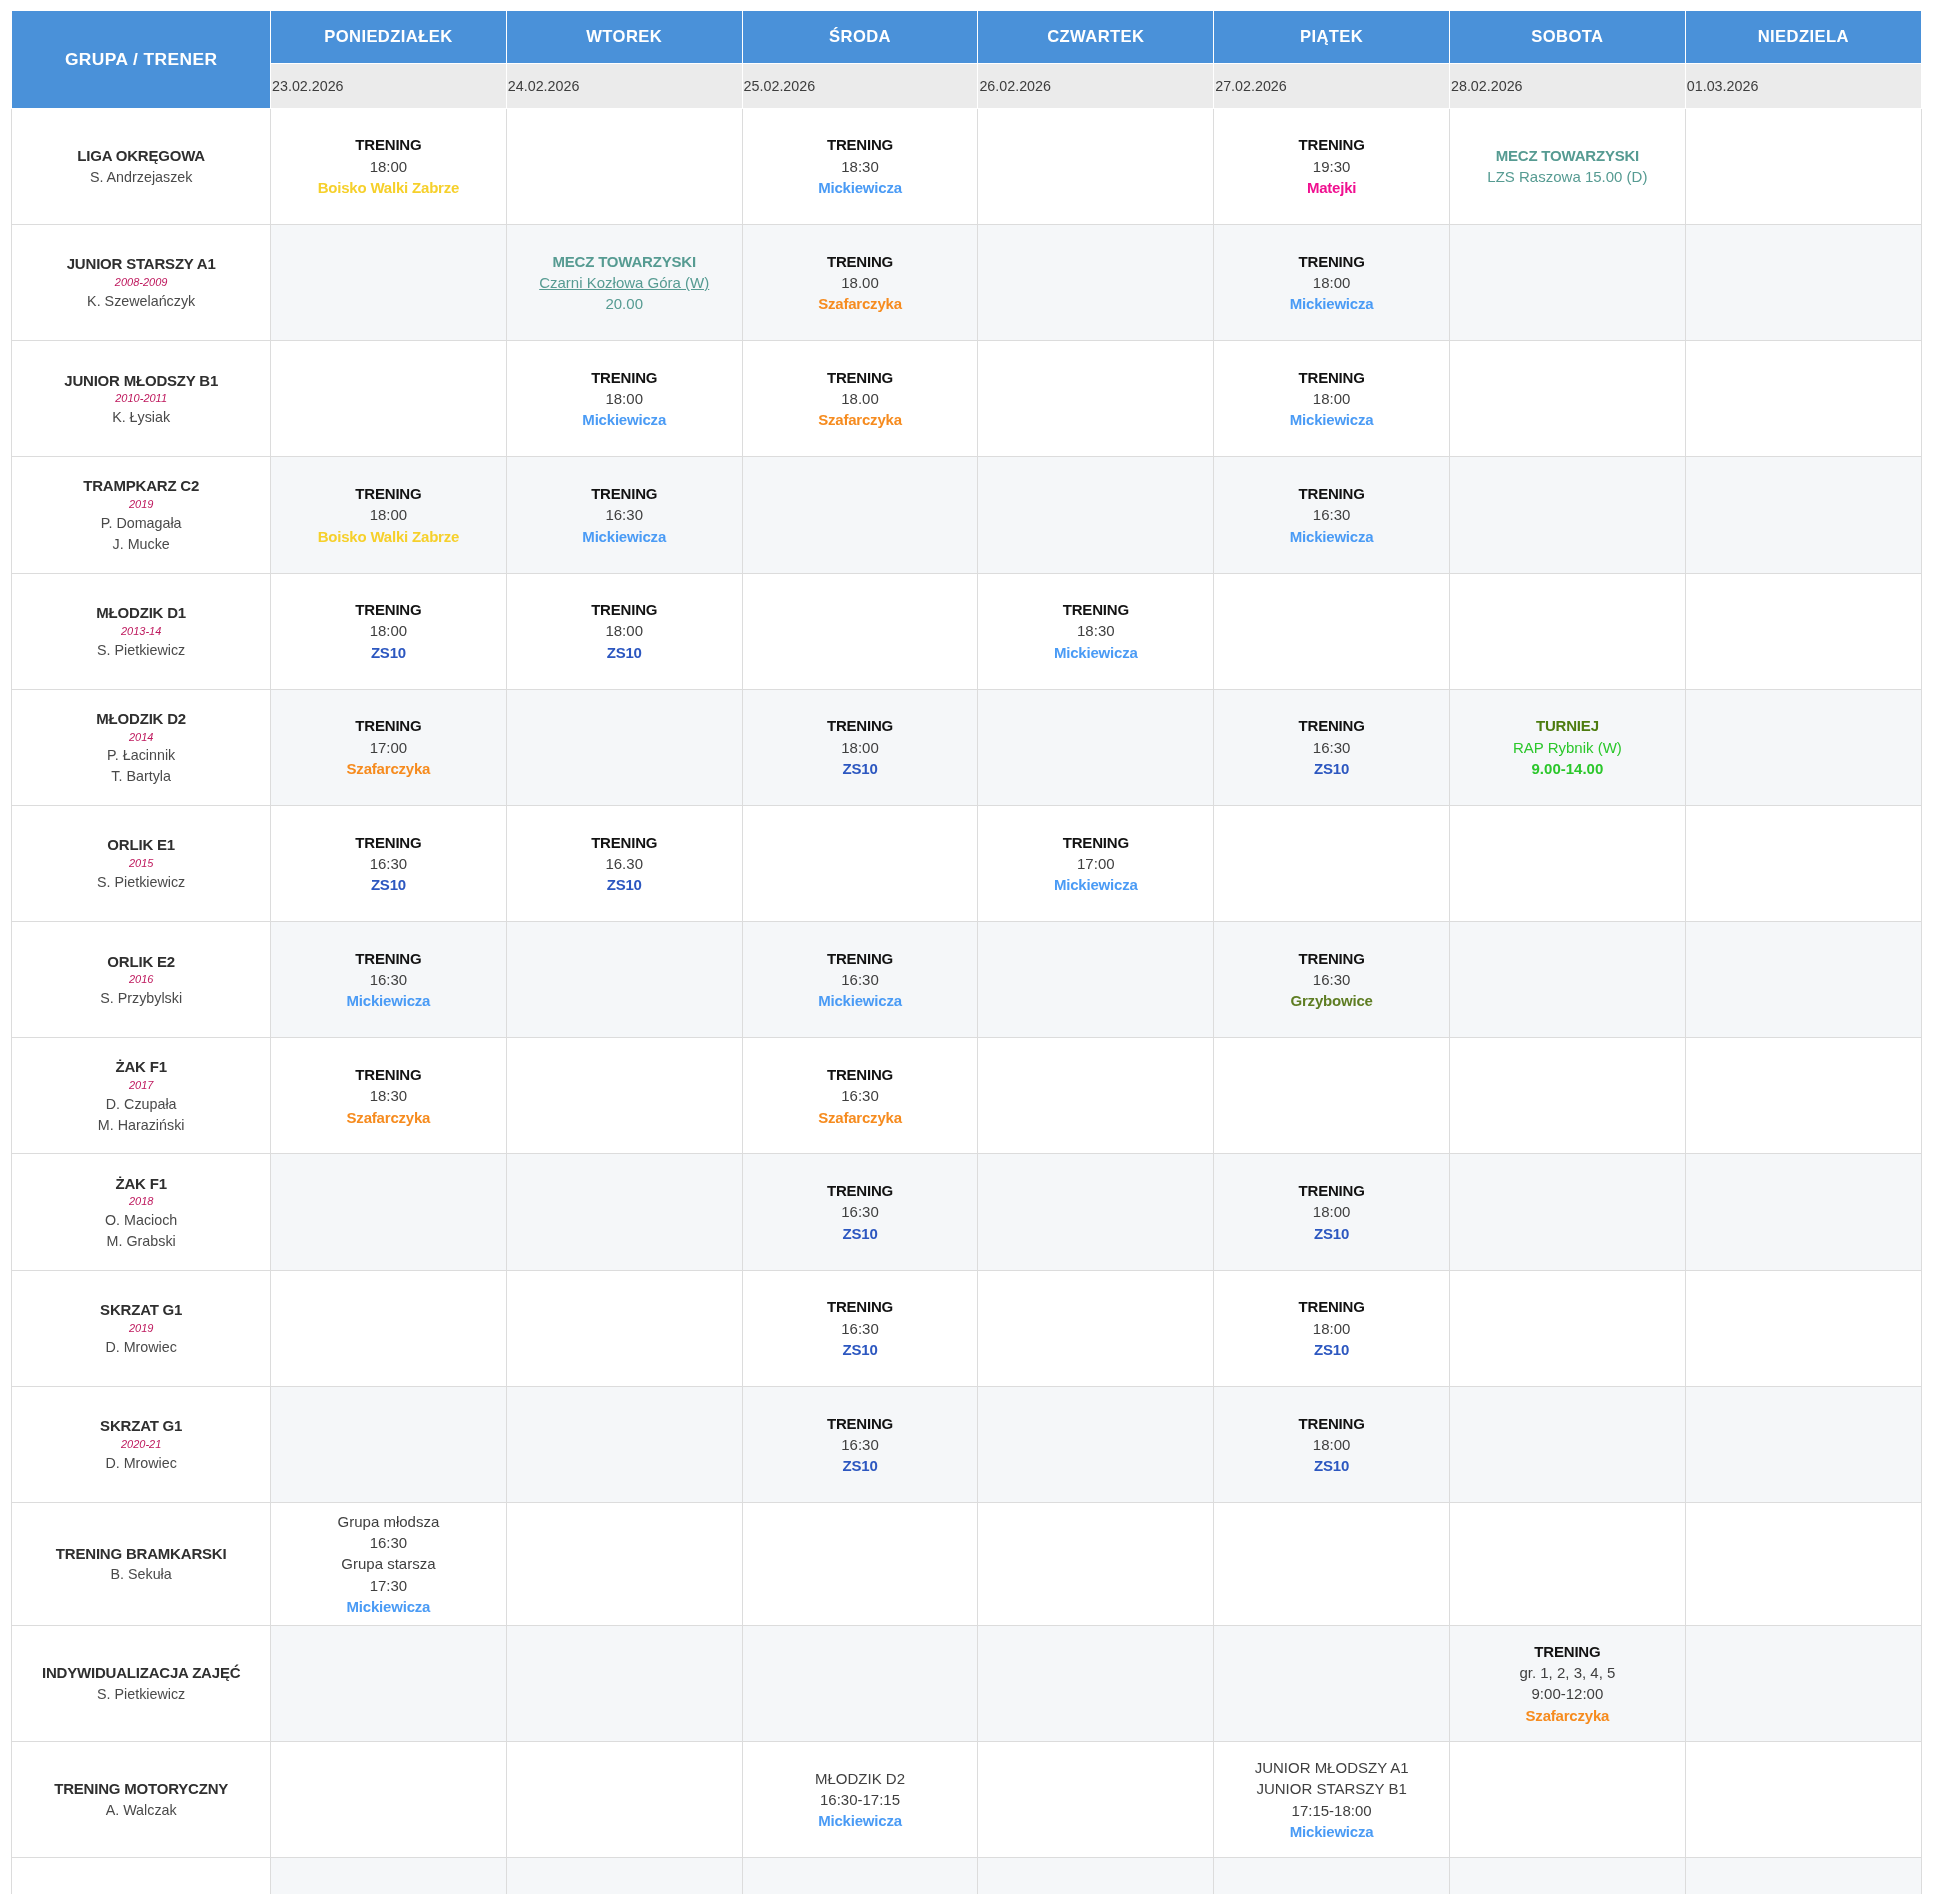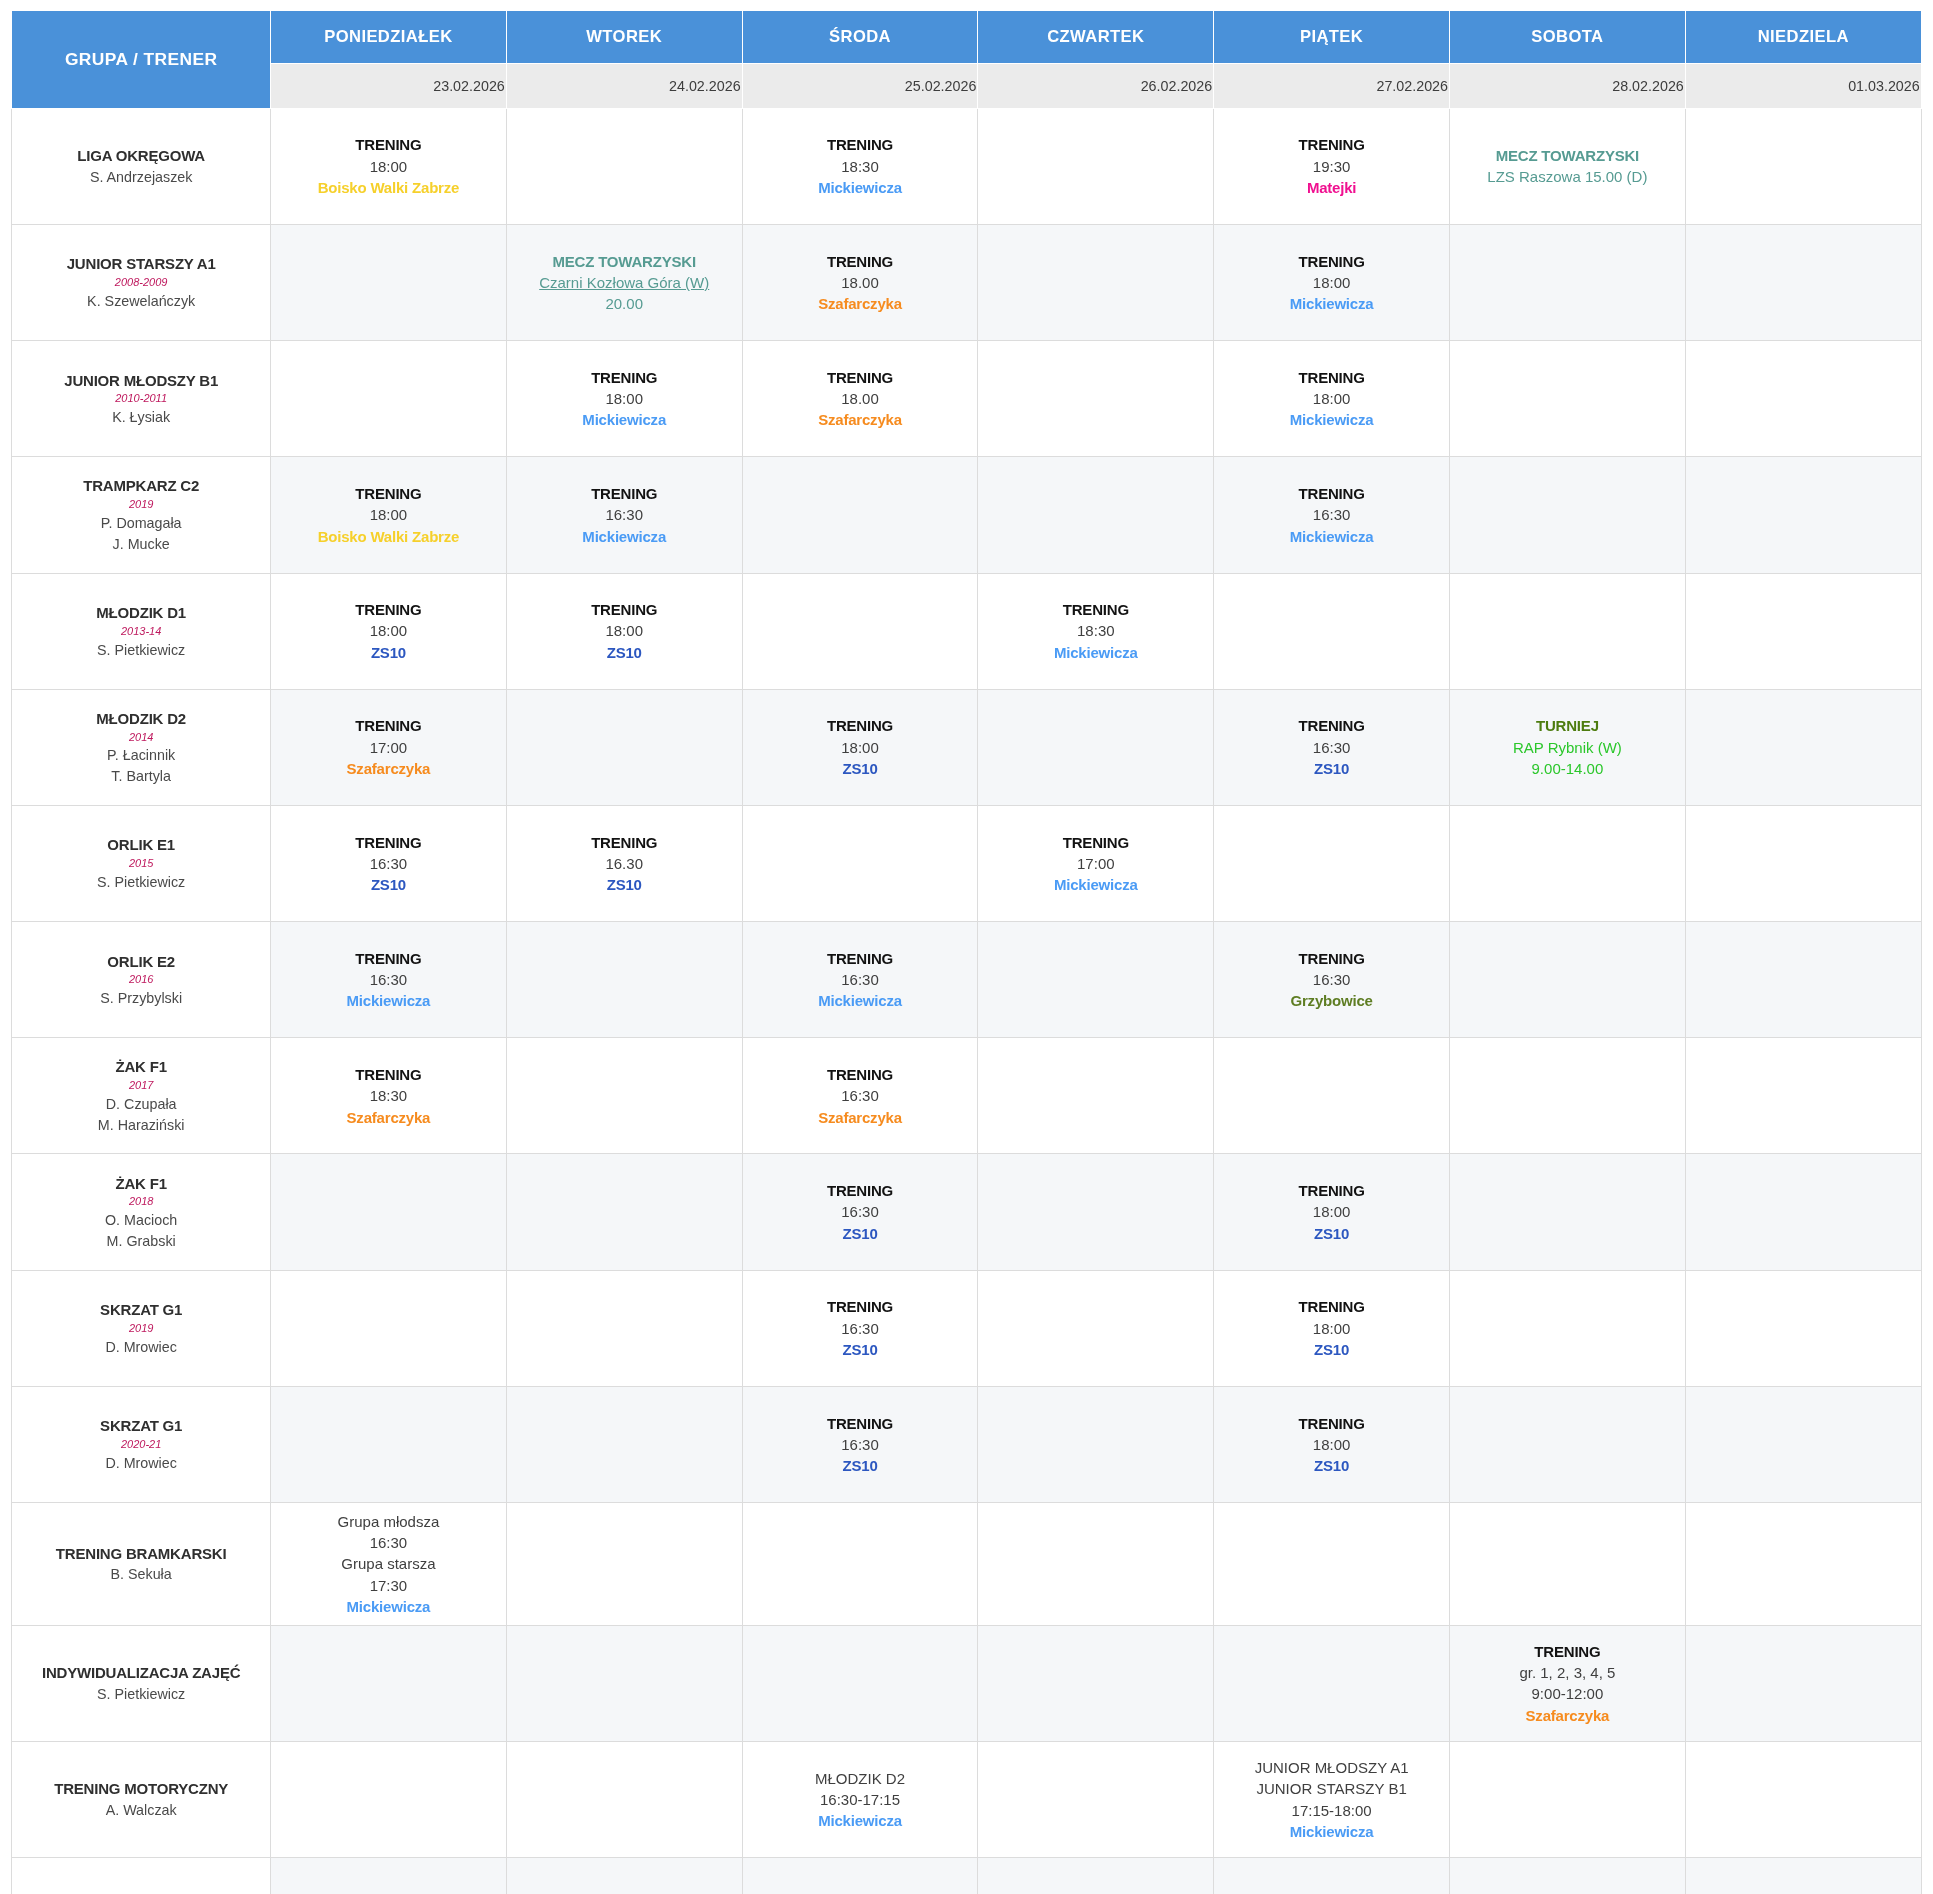--- a/index.html
+++ b/index.html
@@ -35,21 +35,21 @@
     letter-spacing: 0.4px;
     text-align: center;
     vertical-align: middle;
     height: 50px;
     border: 1.5px solid #ffffff;
   }
   td.date-td {
     background: var(--date-bg);
     color: #3d3d3d;
     font-size: 14.3px;
-    text-align: right;
+    text-align: left;
     vertical-align: middle;
     height: 42px;
     border: 1.5px solid #ffffff;
   }
   
   td.group-td, td.day-td {
     border: 1.5px solid #dcdcdc;
     vertical-align: middle;
     text-align: center;
     height: 100px;
@@ -288,21 +288,21 @@
           </td>
           <td class="day-td"></td>
           <td class="day-td">
             <div class="line-title">TRENING</div>
             <div class="line-text">16:30</div>
             <div class="line-venue" style="color: rgb(44, 87, 192);">ZS10</div>
           </td>
           <td class="day-td">
             <div class="line-title" style="color: #4d7c0f;">TURNIEJ</div>
             <div class="line-text" style="color: rgb(43, 199, 43);">RAP Rybnik (W)</div>
-            <div class="line-text" style="color: rgb(43, 199, 43);">9.00-14.00</div>
+            <div class="line-text" style="color: rgb(43, 199, 43); font-weight: bold;">9.00-14.00</div>
           </td>
           <td class="day-td"></td>
         </tr>
         <tr>
           <td class="group-td">
             <div class="g-name">ORLIK E1</div>
             <div class="g-year">2015</div>
             <div class="g-trainer">S. Pietkiewicz</div>
           </td>
           <td class="day-td">

